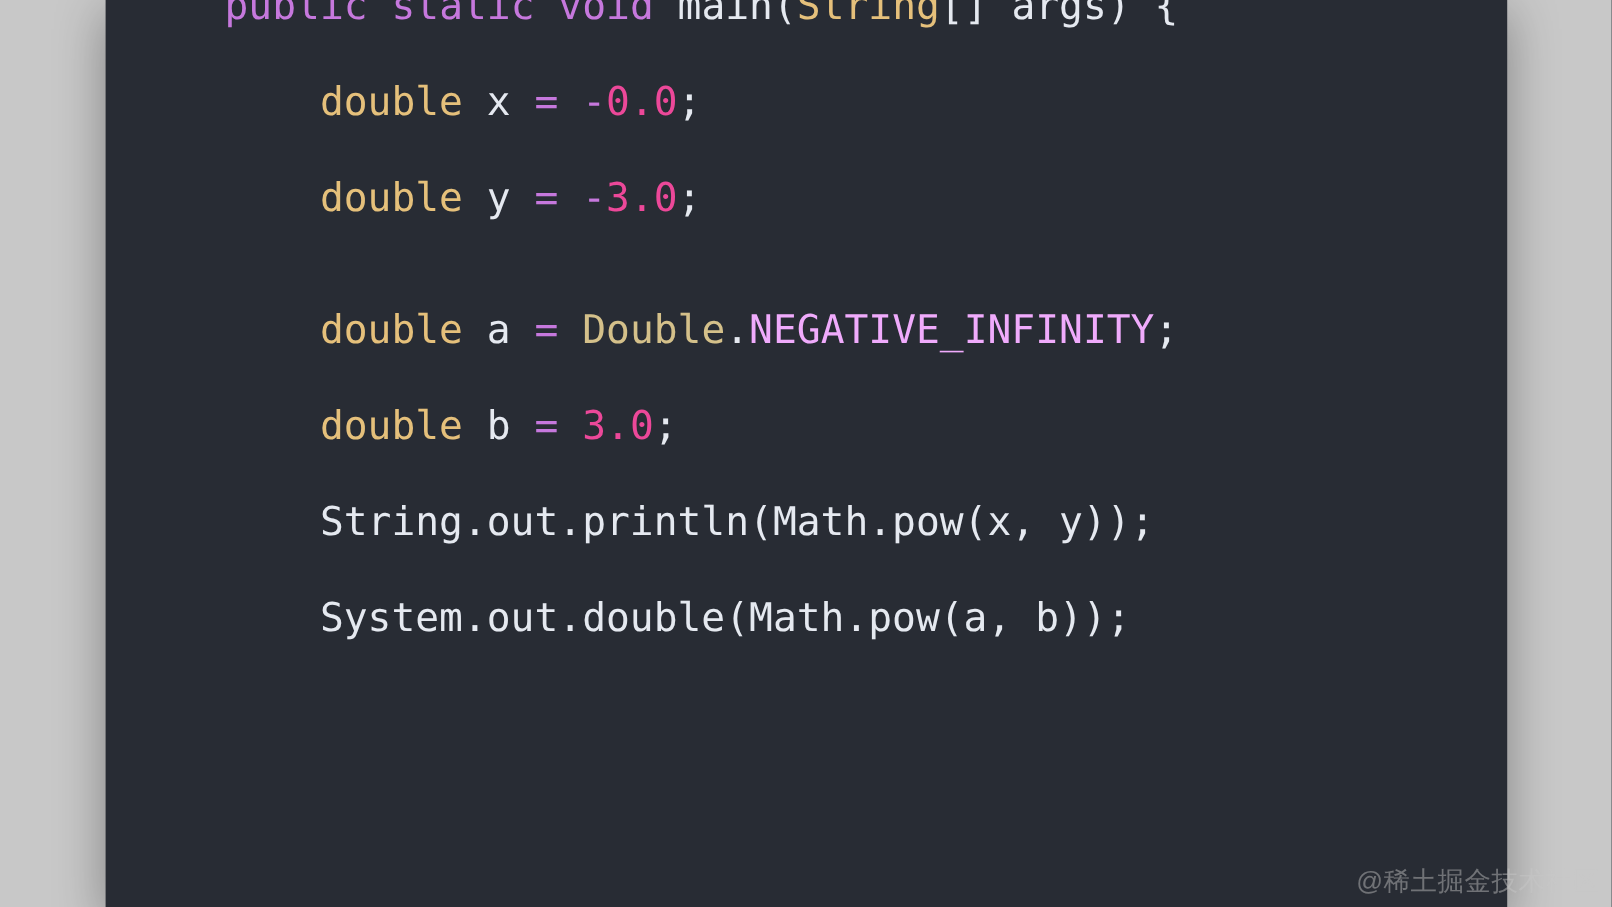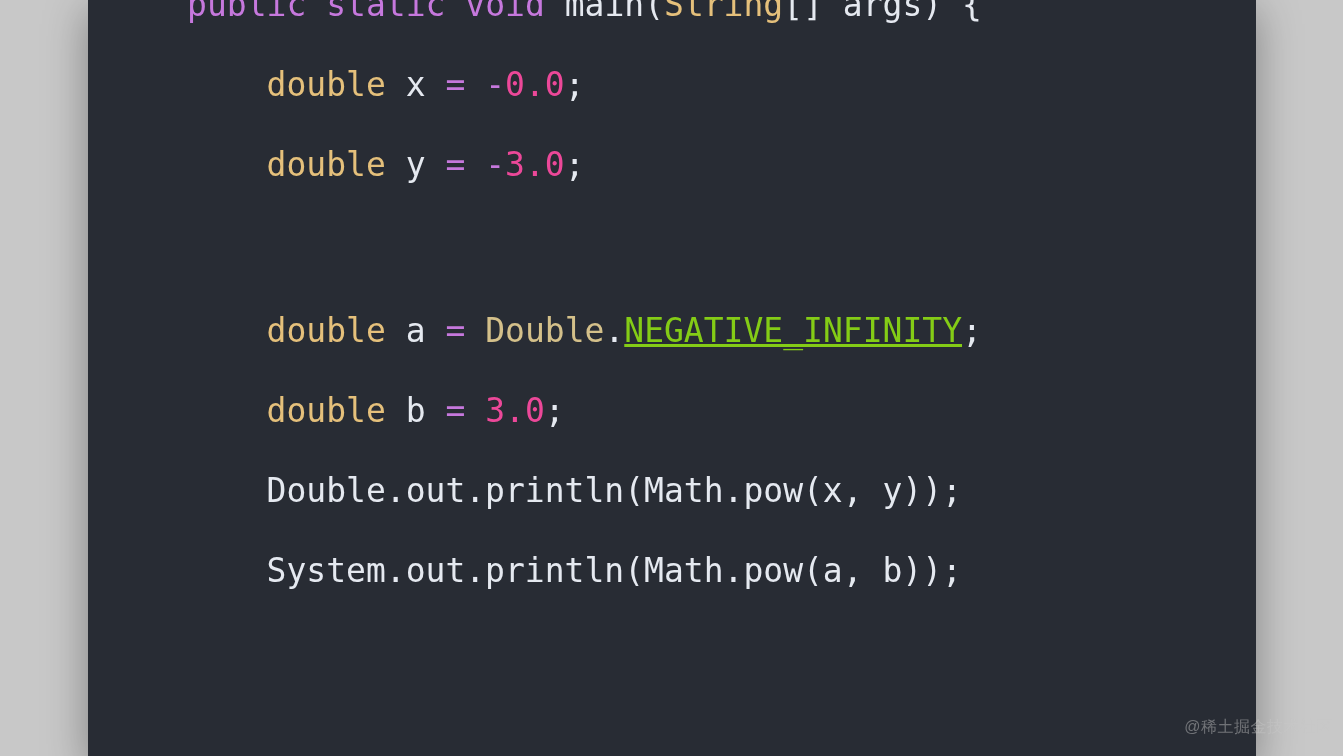--- a/index.html
+++ b/index.html
@@ -38,48 +38,48 @@
     margin-bottom: 30px;
   }
   .line.first { margin-top: 0; margin-bottom: 30px; }
   .tok-keyword { color: #c678dd; }
   .tok-type { color: #e5c07b; }
   .tok-var { color: #e5e9f0; }
   .tok-op { color: #c678dd; }
   .tok-num { color: #ec4899; }
   .tok-punct { color: #e5e9f0; }
   .tok-class { color: #d4c08a; }
-  .tok-const { color: #84cc16; text-decoration: underline; }
+  .tok-const { color: #f0abfc; }
   .tok-call { color: #e5e9f0; }
   .watermark {
     position: absolute;
-    bottom: 18px;
+    bottom: 6px;
     right: 10px;
     color: rgba(200,200,200,0.45);
-    font-size: 16px;
+    font-size: 22px;
     font-family: -apple-system, 'PingFang SC', 'Microsoft YaHei', sans-serif;
     letter-spacing: 0.5px;
     pointer-events: none;
     margin-left: 28px;
   }
 </style>
 </head>
 <body>
 
 <div class="code-block">
   <div class="code-inner">
     <span class="line first"><span>   </span><span class="tok-keyword">public</span><span> </span><span class="tok-keyword">static</span><span> </span><span class="tok-keyword">void</span><span> </span><span class="tok-call">main</span><span class="tok-punct">(</span><span class="tok-type">String</span><span class="tok-punct">[]</span><span> </span><span class="tok-var">args</span><span class="tok-punct">)</span><span> </span><span class="tok-punct">{</span></span>
 
     <span class="line"><span>       </span><span class="tok-type">double</span><span> </span><span class="tok-var">x</span><span> </span><span class="tok-op">=</span><span> </span><span class="tok-op">-</span><span class="tok-num">0.0</span><span class="tok-punct">;</span></span>
 
-    <span class="line" style="margin-bottom:116px"><span>       </span><span class="tok-type">double</span><span> </span><span class="tok-var">y</span><span> </span><span class="tok-op">=</span><span> </span><span class="tok-op">-</span><span class="tok-num">3.0</span><span class="tok-punct">;</span></span>
+    <span class="line" style="margin-bottom:60px"><span>       </span><span class="tok-type">double</span><span> </span><span class="tok-var">y</span><span> </span><span class="tok-op">=</span><span> </span><span class="tok-op">-</span><span class="tok-num">3.0</span><span class="tok-punct">;</span></span>
 
     <span class="line"><span>       </span><span class="tok-type">double</span><span> </span><span class="tok-var">a</span><span> </span><span class="tok-op">=</span><span> </span><span class="tok-class">Double</span><span class="tok-punct">.</span><span class="tok-const">NEGATIVE_INFINITY</span><span class="tok-punct">;</span></span>
 
     <span class="line" style=""><span>       </span><span class="tok-type">double</span><span> </span><span class="tok-var">b</span><span> </span><span class="tok-op">=</span><span> </span><span class="tok-num">3.0</span><span class="tok-punct">;</span></span>
 
-    <span class="line"><span>       </span><span class="tok-call">Double.out.println(Math.pow(x, y));</span></span>
+    <span class="line"><span>       </span><span class="tok-call">String.out.println(Math.pow(x, y));</span></span>
 
-    <span class="line"><span>       </span><span class="tok-call">System.out.println(Math.pow(a, b));</span></span>
+    <span class="line"><span>       </span><span class="tok-call">System.out.double(Math.pow(a, b));</span></span>
   </div>
 </div>
 
 <div class="watermark">@稀土掘金技术社区</div>
 
 </body></html>

